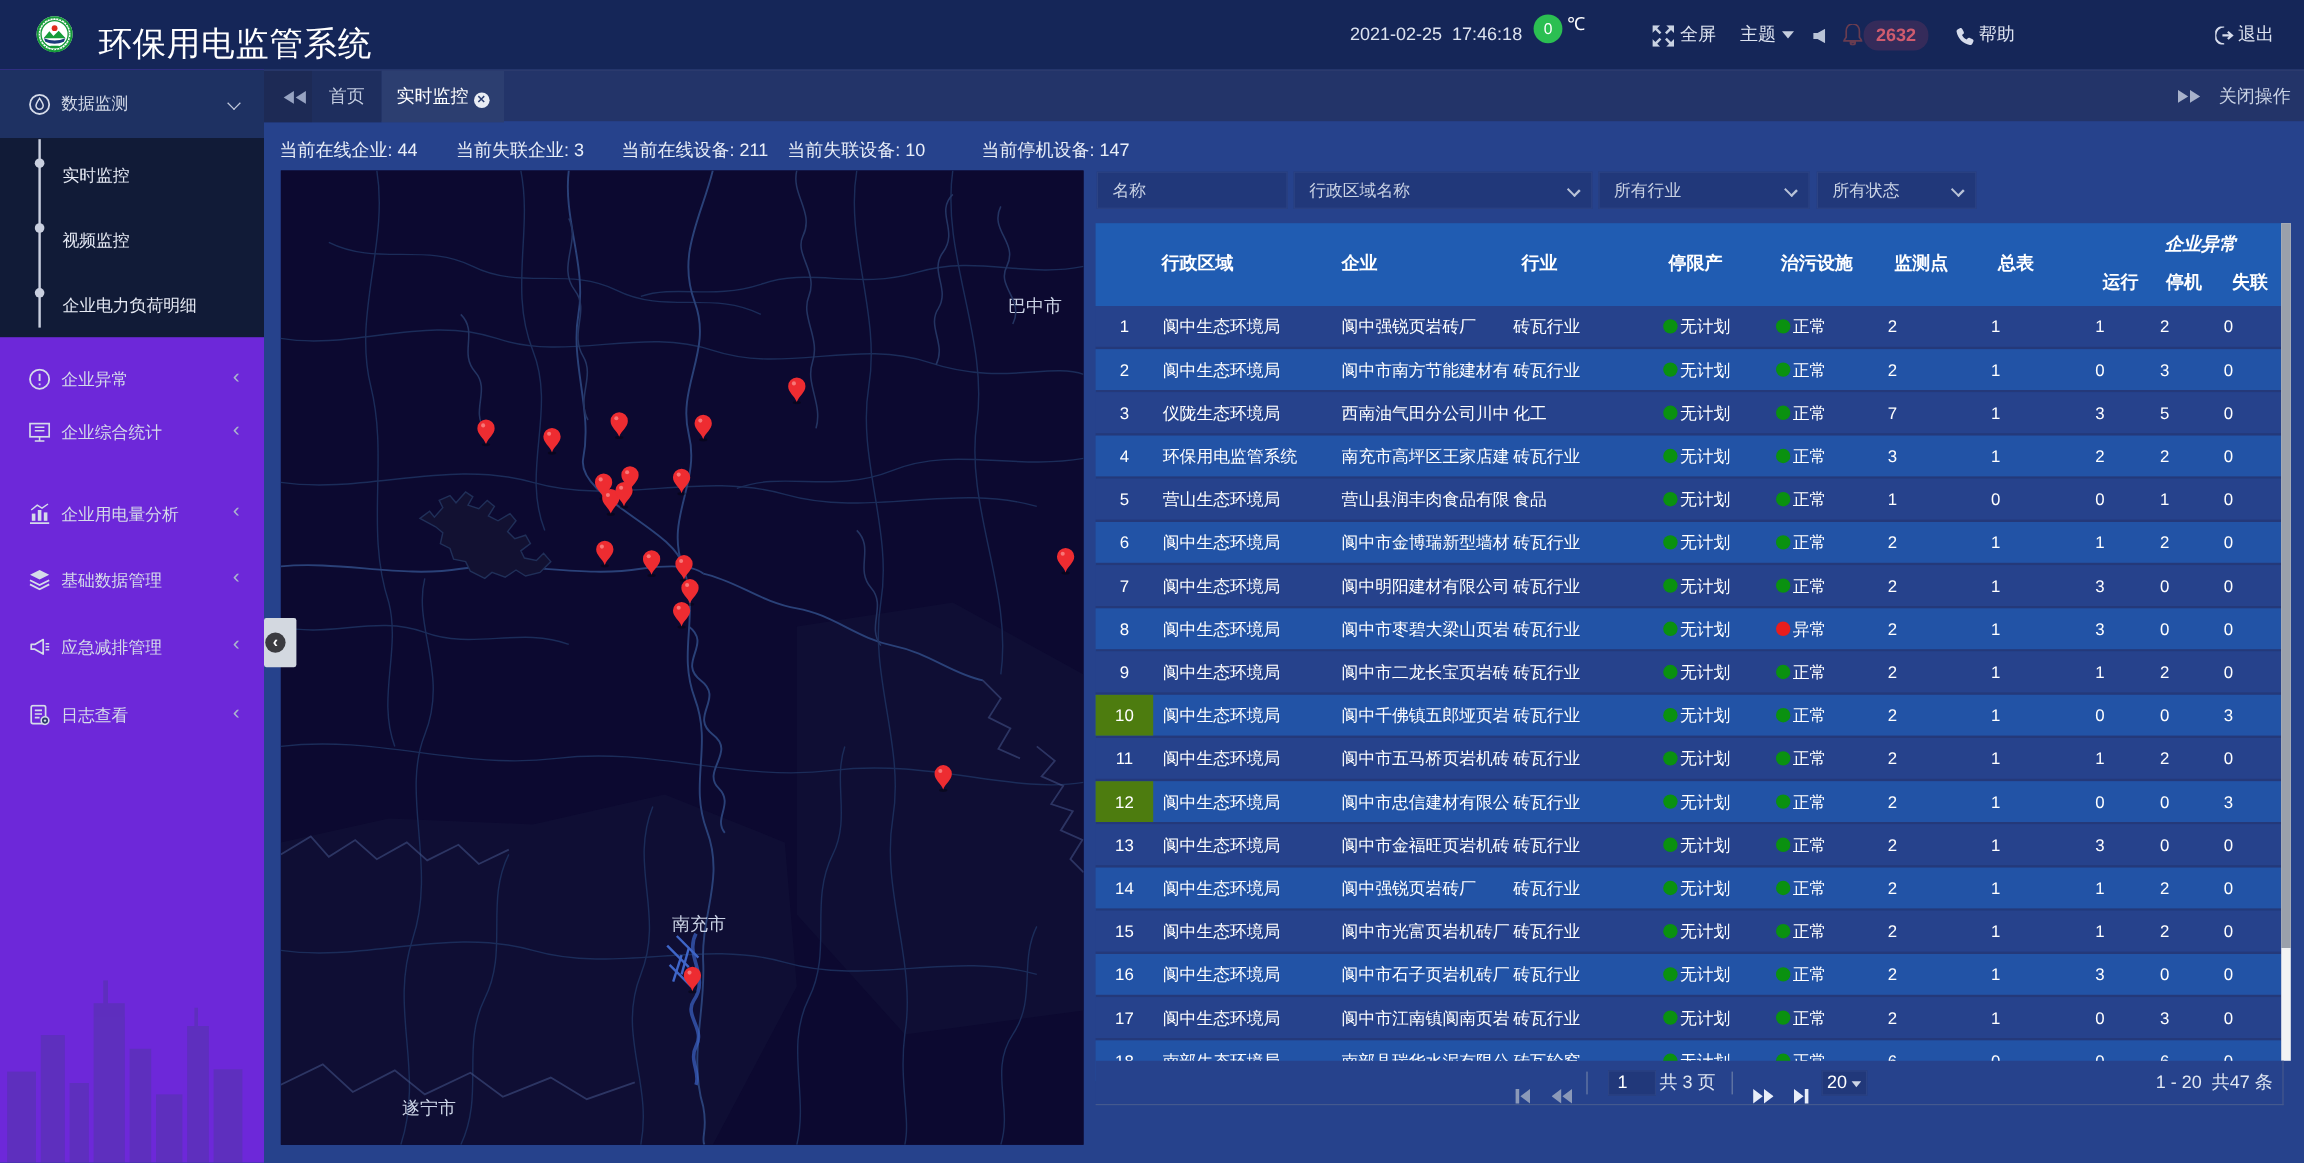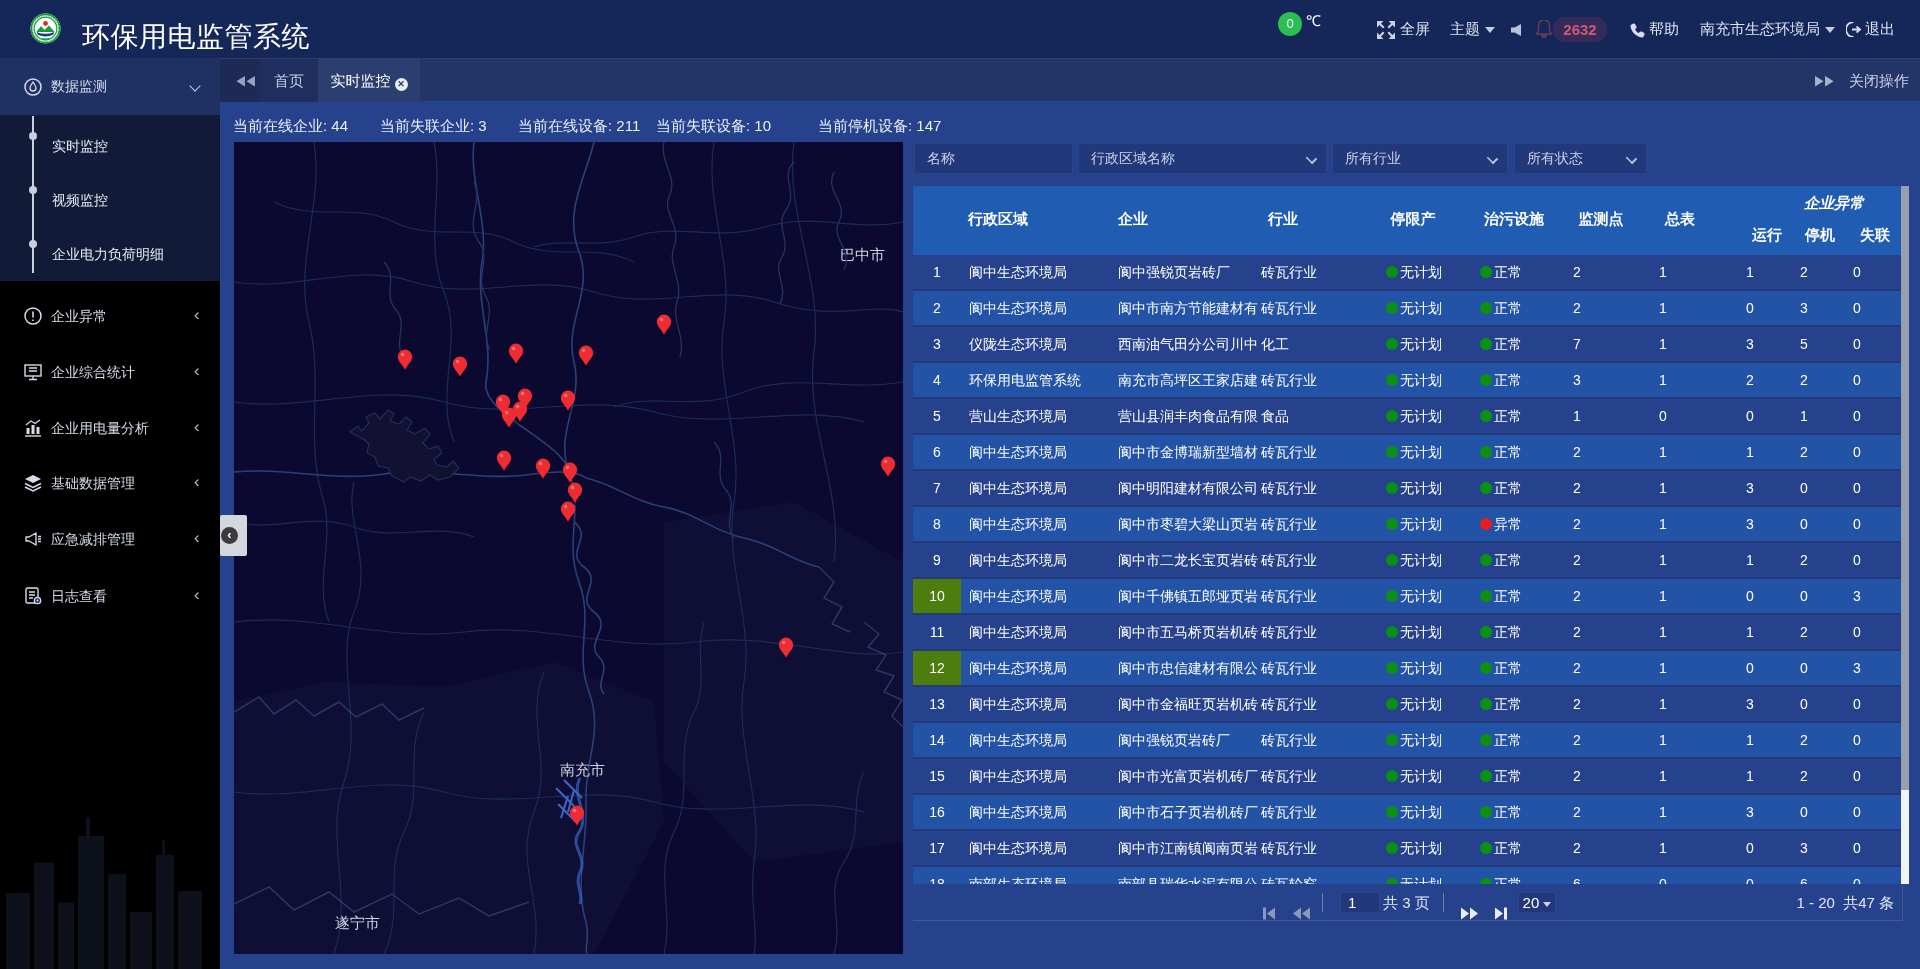--- a/index.html
+++ b/index.html
@@ -18,21 +18,21 @@
 .caret{display:inline-block;width:0;height:0;border-left:5px solid transparent;border-right:5px solid transparent;border-top:6px solid #c6cede;vertical-align:middle;margin-left:5px}
 
 #tabbar{position:absolute;left:220px;top:58px;width:1700px;height:43px;background:#233469;border-top:1px solid #2e3c6f}
 #tabseg{position:absolute;left:0;top:0;width:40px;height:43px;background:#1d2a55}
 .tab{position:absolute;top:0;height:43px;line-height:43px;text-align:center;font-size:15px}
 #tab-home{left:40px;width:58px;background:#1e2e5e;color:#c3cce0}
 #tab-live{left:98px;width:102px;background:#2c3e70;color:#fff}
 #tabbar .dbl{position:absolute;left:14px;top:14px;color:#97a3c2;font-size:13px;letter-spacing:-3px}
 #tab-close-op{position:absolute;left:1593px;top:0;height:43px;line-height:43px;color:#c9d2e4;font-size:15px}
 
-#sidebar{position:absolute;left:0;top:58px;width:220px;height:911px;background:#000000}
+#sidebar{position:absolute;left:0;top:58px;width:220px;height:911px;background:#6d28d9}
 #sb-head{position:absolute;left:0;top:0;width:220px;height:57px;background:#1e3162;line-height:57px}
 #sb-sub{position:absolute;left:0;top:57px;width:220px;height:166px;background:#111b37}
 .sb-item{position:absolute;left:0;width:220px;height:56px;line-height:56px;font-size:14px;color:#d5dbe9}
 .sb-item .mi{position:absolute;left:24px;top:50%;margin-top:-9px;width:18px;height:18px}
 .sb-item .lab{position:absolute;left:51px}
 .sb-item .chev{position:absolute;right:18px;top:0;color:#aab4cc;font-size:17px;font-family:"Liberation Mono",monospace}
 .sub-item{position:absolute;left:52px;height:54px;line-height:54px;font-size:14px;color:#e6eaf4;white-space:nowrap}
 #treeline{position:absolute;left:32px;top:1px;width:1.5px;height:157px;background:#c9cfdf}
 .dot{position:absolute;left:28.5px;width:8px;height:8px;border-radius:50%;background:#c9cfdf}
 #skyline{position:absolute;left:0;bottom:0;width:220px;height:190px;opacity:.25}
@@ -83,20 +83,21 @@
     <circle cx="16" cy="16" r="15.5" fill="#fff"></circle>
     <circle cx="16" cy="16" r="14.6" fill="none" stroke="#169c3a" stroke-width="1.8"></circle>
     <circle cx="16" cy="16" r="11.7" fill="none" stroke="#169c3a" stroke-width="1.2"></circle>
     <circle cx="16" cy="16" r="13.2" fill="none" stroke="#169c3a" stroke-width="0.9" stroke-dasharray="1 1.6"></circle>
     <circle cx="16" cy="10.8" r="2.5" fill="#e02c1c"></circle>
     <path d="M6.5 19.5 L11.5 13.5 L15 17.5 L19.5 13 L25.5 19.5 Z" fill="#169c3a"></path>
     <path d="M6.8 19.5 Q16 23.5 25.2 19.5 L24 22.5 Q16 26 8 22.5 Z" fill="#1b3a7a"></path>
     <rect x="12" y="26" width="8" height="1.6" fill="#169c3a" rx="0.8"></rect>
   </svg>
   <div id="title">环保用电监管系统</div>
+  <div class="hitem" id="hdate">2021-02-25&nbsp; 17:46:18</div>
   <div class="abs" id="temp-c">0</div>
   <div class="hitem" id="temp-u">℃</div>
   <svg class="abs" style="left:1377px;top:21px" width="18" height="18" viewBox="0 0 18 18">
     <g fill="#c9d2e2">
       <path d="M0 0 L6.5 0 L4 2.5 L7.5 6 L6 7.5 L2.5 4 L0 6.5 Z"></path>
       <path d="M18 0 L11.5 0 L14 2.5 L10.5 6 L12 7.5 L15.5 4 L18 6.5 Z"></path>
       <path d="M0 18 L6.5 18 L4 15.5 L7.5 12 L6 10.5 L2.5 14 L0 11.5 Z"></path>
       <path d="M18 18 L11.5 18 L14 15.5 L10.5 12 L12 10.5 L15.5 14 L18 11.5 Z"></path>
     </g>
   </svg>
@@ -106,21 +107,20 @@
     <path d="M10 0 L3.6 3.5 L0 3.5 L0 8.5 L3.6 8.5 L10 12 Z" fill="#b9c3d6"></path>
   </svg>
   <svg class="abs" style="left:1536px;top:20px" width="16" height="18" viewBox="0 0 16 18">
     <path d="M8 0 C4.5 0 2.5 2.5 2.5 6 L2.5 11 L0.5 14 L15.5 14 L13.5 11 L13.5 6 C13.5 2.5 11.5 0 8 0 Z M6 15.5 A2 2 0 0 0 10 15.5 Z" fill="none" stroke="#693c50" stroke-width="1.4"></path>
   </svg>
   <div class="abs" style="left:1553px;top:17px;width:54px;height:25px;border-radius:12px;background:rgba(150,60,95,.25);color:#cf5b6e;font-size:15px;font-weight:bold;text-align:center;line-height:25px">2632</div>
   <svg class="abs" style="left:1630px;top:23px" width="15" height="15" viewBox="0 0 15 15">
     <path d="M3.2 0.6 C4 0.2 4.8 0.4 5.2 1.2 L6.4 3.4 C6.8 4.1 6.6 4.9 6 5.4 L5 6.2 C5.6 7.6 7.4 9.4 8.8 10 L9.6 9 C10.1 8.4 10.9 8.2 11.6 8.6 L13.8 9.8 C14.6 10.2 14.8 11 14.4 11.8 L13.6 13.4 C13.2 14.2 12.4 14.7 11.5 14.5 C5.8 13.4 1.6 9.2 0.5 3.5 C0.3 2.6 0.8 1.8 1.6 1.4 Z" fill="#d6dcec"></path>
   </svg>
   <div class="hitem" style="left:1649px">帮助</div>
-  <div class="hitem" style="left:1700px">南充市生态环境局<span class="caret"></span></div>
   <svg class="abs" style="left:1846px;top:22px" width="16" height="15" viewBox="0 0 16 15">
     <path d="M7.5 0 A7.2 7.2 0 1 0 7.5 15" fill="none" stroke="#d6dcec" stroke-width="1.8"></path>
     <path d="M6 7.5 L13 7.5 M10.5 4.5 L14 7.5 L10.5 10.5" fill="none" stroke="#d6dcec" stroke-width="1.8"></path>
   </svg>
   <div class="hitem" style="left:1865px">退出</div>
 </div>
 
 <div id="tabbar">
   <div id="tabseg"></div>
     <div class="dbl">◀◀</div>
@@ -148,21 +148,21 @@
     <div class="sub-item" style="top:112px">企业电力负荷明细</div>
   </div>
   <div class="sb-item" style="top:230px">
     <svg class="mi" viewBox="0 0 18 18">
         <circle cx="9" cy="9" r="8" fill="none" stroke="#d5dbe9" stroke-width="1.5"></circle>
         <path d="M9 4.5 L9 10.5 M9 12.5 L9 14" stroke="#d5dbe9" stroke-width="1.6"></path>
       </svg>
     <span class="lab">企业异常</span>
       <span class="chev">‹</span>
   </div>
-  <div class="sb-item" style="top:286px">
+  <div class="sb-item" style="top:274px">
     <svg class="mi" viewBox="0 0 18 18">
         <rect x="1" y="2" width="16" height="11" fill="none" stroke="#d5dbe9" stroke-width="1.4"></rect>
         <path d="M5 5 L13 5 M5 8 L13 8 M9 13 L9 16 M5 16.5 L13 16.5" stroke="#d5dbe9" stroke-width="1.3"></path>
       </svg>
     <span class="lab">企业综合统计</span>
       <span class="chev">‹</span>
   </div>
   <div class="sb-item" style="top:342px">
     <svg class="mi" viewBox="0 0 18 18">
         <path d="M1 17 L17 17" stroke="#d5dbe9" stroke-width="1.4"></path>

